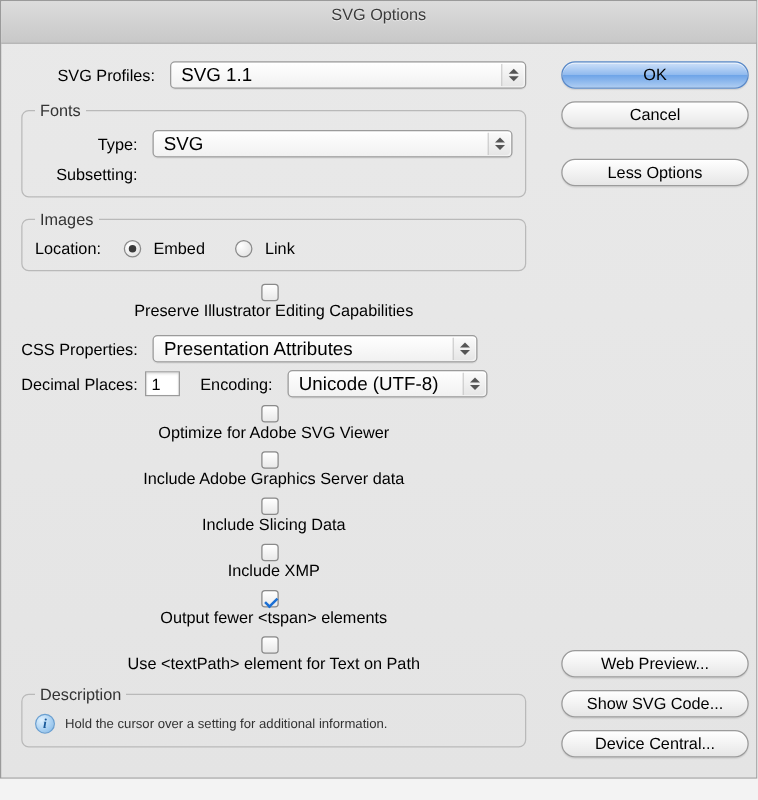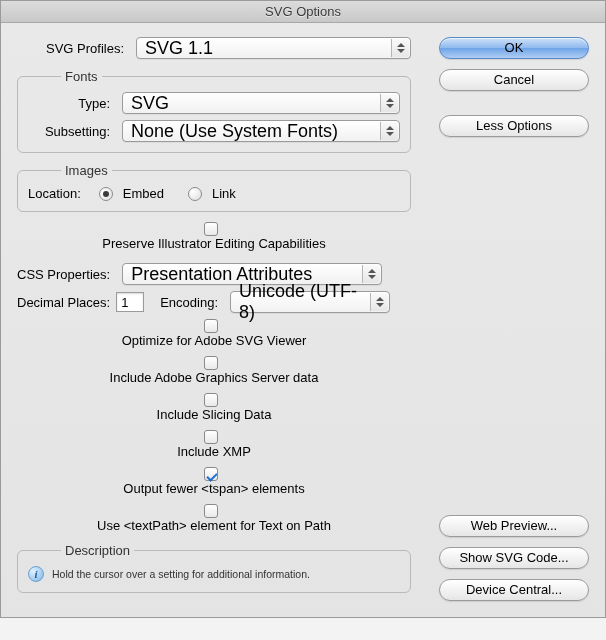--- a/index.html
+++ b/index.html
@@ -11,50 +11,50 @@
   }
   .window {
     width: 606px;
     background: linear-gradient(#e9e9e9, #e4e4e4);
     border: 1px solid #9a9a9a;
     box-shadow: 0 10px 25px rgba(0,0,0,0.35), 0 0 0 1px rgba(0,0,0,0.05);
     margin: 0;
     position: relative;
   }
   .titlebar {
-    height: 22px;
+    height: 34px;
     background: linear-gradient(#dcdcdc, #c8c8c8);
     border-bottom: 1px solid #a7a7a7;
     text-align: center;
     line-height: 22px;
     font-size: 13px;
     color: #3a3a3a;
     text-shadow: 0 1px 0 rgba(255,255,255,0.6);
   }
   .body {
     display: flex;
-    padding: 14px 16px 16px 16px;
+    padding: 14px 6px 16px 16px;
     gap: 28px;
   }
   .main-col { flex: 1 1 auto; min-width: 0; }
   .side-col { width: 150px; flex: 0 0 150px; display: flex; flex-direction: column; }
 
   .row { display: flex; align-items: center; margin-bottom: 6px; gap: 6px; }
   .lbl-right { width: 113px; text-align: right; padding-right: 6px; }
 
   .select {
     flex: 1 1 auto;
     height: 22px;
     background: linear-gradient(#ffffff, #f1f1f1);
     border: 1px solid #9b9b9b;
     border-radius: 4px;
     padding: 0 24px 0 8px;
     position: relative;
     display: flex; align-items: center;
-    font-size: 18px;
+    font-size: 15px;
     box-shadow: inset 0 1px 0 #fff, 0 1px 0 rgba(0,0,0,0.05);
     cursor: default;
   }
   .select .arrows {
     position: absolute;
     right: 1px; top: 1px; bottom: 1px;
     width: 18px;
     border-left: 1px solid #b5b5b5;
     border-radius: 0 3px 3px 0;
     background: linear-gradient(#fafafa,#e6e6e6);
@@ -74,21 +74,20 @@
     border: 1px solid #b9b9b9;
     border-radius: 6px;
     margin: 10px 0 8px 0;
     padding: 8px 10px 10px 10px;
     background: transparent;
   }
   fieldset.group > legend {
     padding: 0 4px;
     font-size: 13px;
     color: #333;
-    margin-left: 33px;
   }
 
   .radio {
     width: 14px; height: 14px;
     border-radius: 50%;
     border: 1px solid #8a8a8a;
     background: radial-gradient(circle at 30% 30%, #fff, #ddd);
     display: inline-block;
     vertical-align: middle;
     margin-right: 4px;
@@ -196,24 +195,20 @@
         <legend>Fonts</legend>
         <div class="row">
           <div class="lbl-right" style="width:88px">Type:</div>
           <div class="select">
             <span>SVG</span>
             <span class="arrows"></span>
           </div>
         </div>
         <div class="row" style="margin-bottom:0">
           <div class="lbl-right" style="width:88px">Subsetting:</div>
-          <div class="select">
-            <span>None (Use System Fonts)</span>
-            <span class="arrows"></span>
-          </div>
         </div>
       </fieldset>
 
       <fieldset class="group">
         <legend>Images</legend>
         <div class="row" style="margin-bottom:0">
           <span>Location:</span>
           <span style="width:6px"></span>
           <span class="radio checked"></span>
           <span>Embed</span>

